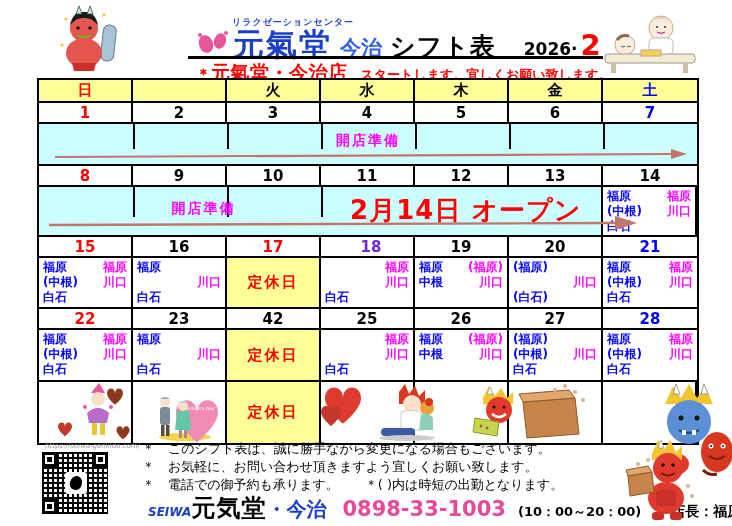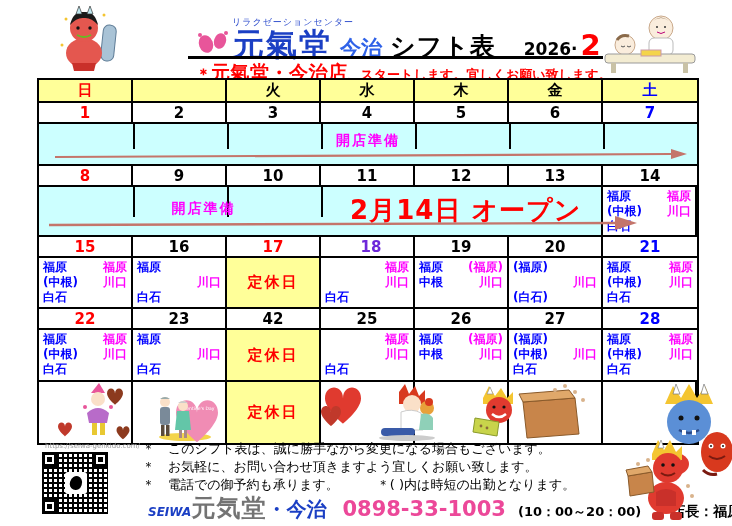--- a/index.html
+++ b/index.html
@@ -1,21 +1,21 @@
 <!DOCTYPE html>
 <html><head>
 <meta charset="utf-8">
 <style>
   *{margin:0;padding:0;box-sizing:border-box;}
   html,body{background:#fff;}
   .page{position:relative;width:732px;height:526px;background:#fff;overflow:hidden;
         font-family:"DejaVu Sans","Liberation Sans",sans-serif;}
 
   
-  .hdr-small{position:absolute;left:232px;top:16px;font-size:9px;font-weight:normal;
+  .hdr-small{position:absolute;left:232px;top:16px;font-size:9px;font-weight:bold;
              color:#2B4BCC;letter-spacing:1px;}
   .logo{position:absolute;left:196px;top:30px;}
   .titleline{position:absolute;left:233px;top:24px;display:flex;align-items:baseline;white-space:nowrap;}
   .t-brand{font-size:31px;font-weight:bold;color:#1B3FC4;letter-spacing:2px;}
   .t-branch{font-size:21px;font-weight:bold;color:#2F62E8;margin-left:8px;}
   .t-suffix{font-size:25px;font-weight:bold;color:#000;margin-left:8px;letter-spacing:1px;}
   .t-year{font-size:17px;font-weight:bold;color:#000;margin-left:28px;}
   .t-month{font-size:29px;font-weight:bold;color:#FF0000;margin-left:3px;}
   .underline{position:absolute;left:188px;top:56px;width:415px;height:3px;background:#000;}
   .notice{position:absolute;left:196px;top:60px;display:flex;align-items:baseline;color:#FF0000;white-space:nowrap;}
@@ -64,24 +64,24 @@
   .qr{position:absolute;left:42px;top:452px;width:66px;height:62px;background-color:#fff;
       background-image:repeating-linear-gradient(0deg,#000 0 2px,transparent 2px 5px),
                        repeating-linear-gradient(90deg,#000 0 2px,transparent 2px 5px);}
   .qr .f{position:absolute;width:15px;height:15px;background:#fff;border:3px solid #000;}
   .qr .f::after{content:"";position:absolute;inset:2px;background:#000;}
   .f-tl{left:0;top:0;} .f-tr{right:0;top:0;} .f-bl{left:0;bottom:0;}
   .qr .qc{position:absolute;left:23px;top:20px;width:22px;height:22px;background:#fff;border-radius:3px;}
   .qr .qc::after{content:"";position:absolute;left:5px;top:4px;width:12px;height:14px;background:#000;
        border-radius:50% 50% 45% 45%;transform:rotate(18deg);}
   .notes{position:absolute;left:142px;top:440px;font-size:13px;color:#000;line-height:18px;white-space:nowrap;}
-  .note3{display:flex;gap:38px;}
+  .note3{display:flex;gap:26px;}
   .contact{position:absolute;left:148px;top:492px;display:flex;align-items:baseline;white-space:nowrap;}
   .c-seiwa{color:#1B3FC4;font-size:12px;font-weight:bold;font-style:italic;}
-  .c-brand{color:#737373;font-size:24px;font-weight:900;letter-spacing:1px;}
+  .c-brand{color:#000000;font-size:24px;font-weight:900;letter-spacing:1px;}
   .c-branch{color:#1B3FC4;font-size:20px;font-weight:900;}
   .c-phone{color:#ec4899;font-size:21px;font-weight:bold;margin-left:16px;}
   .c-hours{color:#000;font-size:13px;font-weight:bold;margin-left:12px;}
   .c-manager{color:#000;font-size:14px;font-weight:bold;margin-left:30px;}
   .img-oni-f{position:absolute;left:618px;top:436px;z-index:4;}
   .img-red-blob{position:absolute;left:695px;top:426px;z-index:5;}
 </style>
 </head>
 <body>
 

